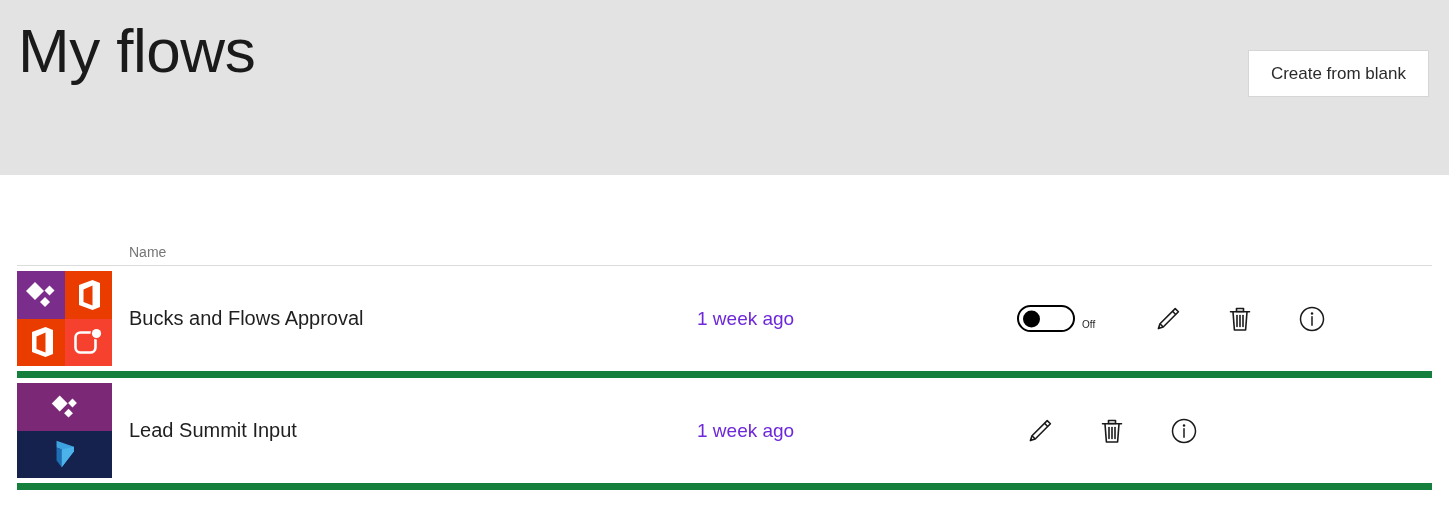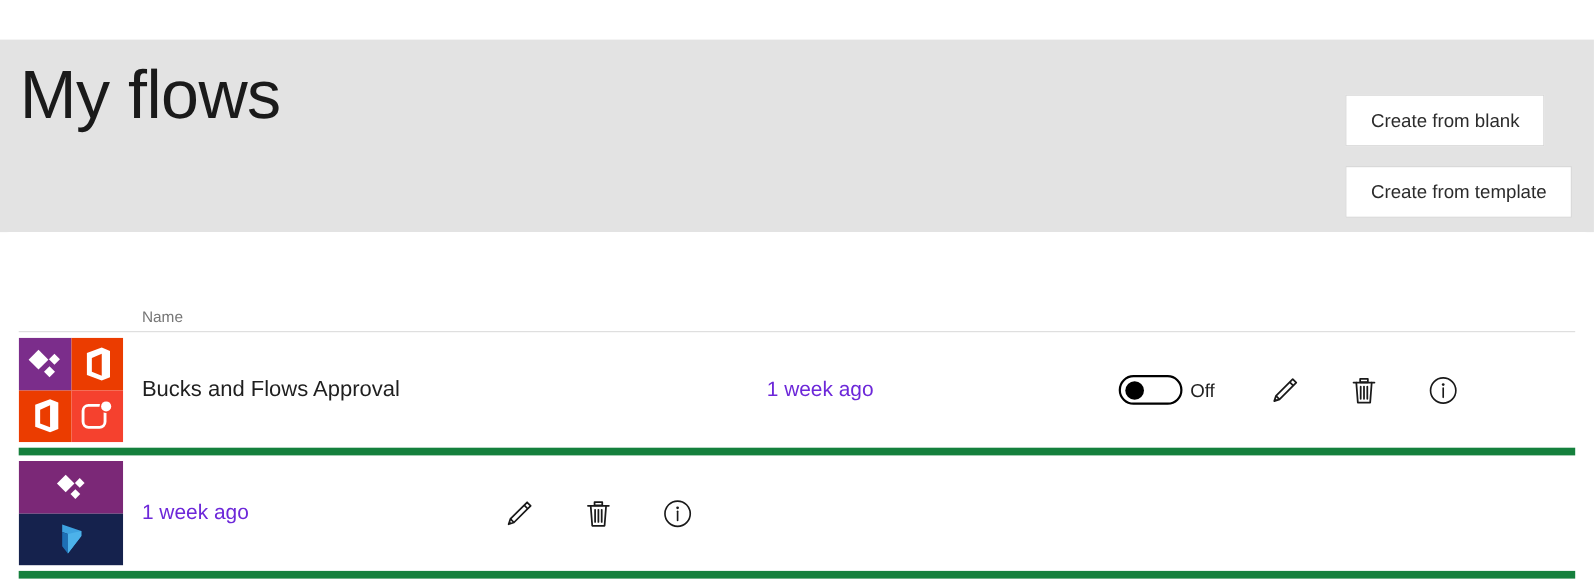--- a/index.html
+++ b/index.html
@@ -16,21 +16,20 @@
     color: #262626;
   }
 
   
   .header-band {
     position: relative;
     width: 1449px;
     height: 175px;
     background: #e3e3e3;
     box-sizing: border-box;
-    margin-top: 36px;
   }
   .page-title {
     position: absolute;
     left: 18px;
     top: 20px;
     font-size: 62px;
     font-weight: 300;
     letter-spacing: -0.5px;
     color: #1a1a1a;
     line-height: 1.0;
@@ -168,21 +167,21 @@
     position: absolute;
     width: 17px;
     height: 17px;
     border-radius: 50%;
     top: 50%;
     transform: translateY(-50%);
   }
   .switch.off .knob { background: #000000; left: 4px; }
   .switch.on  .knob { background: #ffffff; right: 4px; }
   .toggle-label {
-    font-size: 17px;
+    font-size: 10px;
     color: #1f1f1f;
     align-self: flex-end;
     margin-bottom: 2px;
     font-family: "Liberation Sans", sans-serif;
   }
 
   
   .act-btn {
     width: 46px;
     height: 46px;
@@ -196,21 +195,20 @@
   }
   .act-btn svg { display: block; }
 </style>
 </head>
 <body>
 
 <div class="header-band">
   <div class="page-title">My flows</div>
   <div class="header-actions">
     <button class="hdr-btn">Create from blank</button>
-    <button class="hdr-btn">Create from template</button>
   </div>
 </div>
 
 <div class="content">
   <div class="flow-table">
 
     <div class="table-head">
       <div class="col-icon"></div>
       <div class="col-name th">Name</div>
       <div class="col-toggle"></div>
@@ -320,20 +318,23 @@
           <div class="cell" style="background:#15224d">
             <svg width="30" height="32" viewBox="0 0 30 34" aria-hidden="true">
               <path d="M6 3 L24.5 9.2 L24.5 14 L11.5 31 L11.5 12.2 L6 10.2 Z" fill="#3ea2e0"></path>
               <path d="M6 3 L6 10.2 L11.5 12.2 L11.5 31 L6 24 Z" fill="#1d6fb5"></path>
               <path d="M11.5 12.2 L24.5 9.2 L24.5 14 L11.5 31 Z" fill="#4cb2ea"></path>
             </svg>
           </div>
         </div>
       </div>
 
+      <div class="col-name">
+        <span class="flow-name">Lead Summit Input</span>
+      </div>
 
       <div class="col-mod">
         <span class="flow-modified">1 week ago</span>
       </div>
 
 
       <div class="col-act">
         <button class="act-btn">
           <svg width="30" height="30" viewBox="0 0 30 30" aria-hidden="true">
             <g fill="none" stroke="#1a1a1a" stroke-width="1.6" stroke-linejoin="round">

